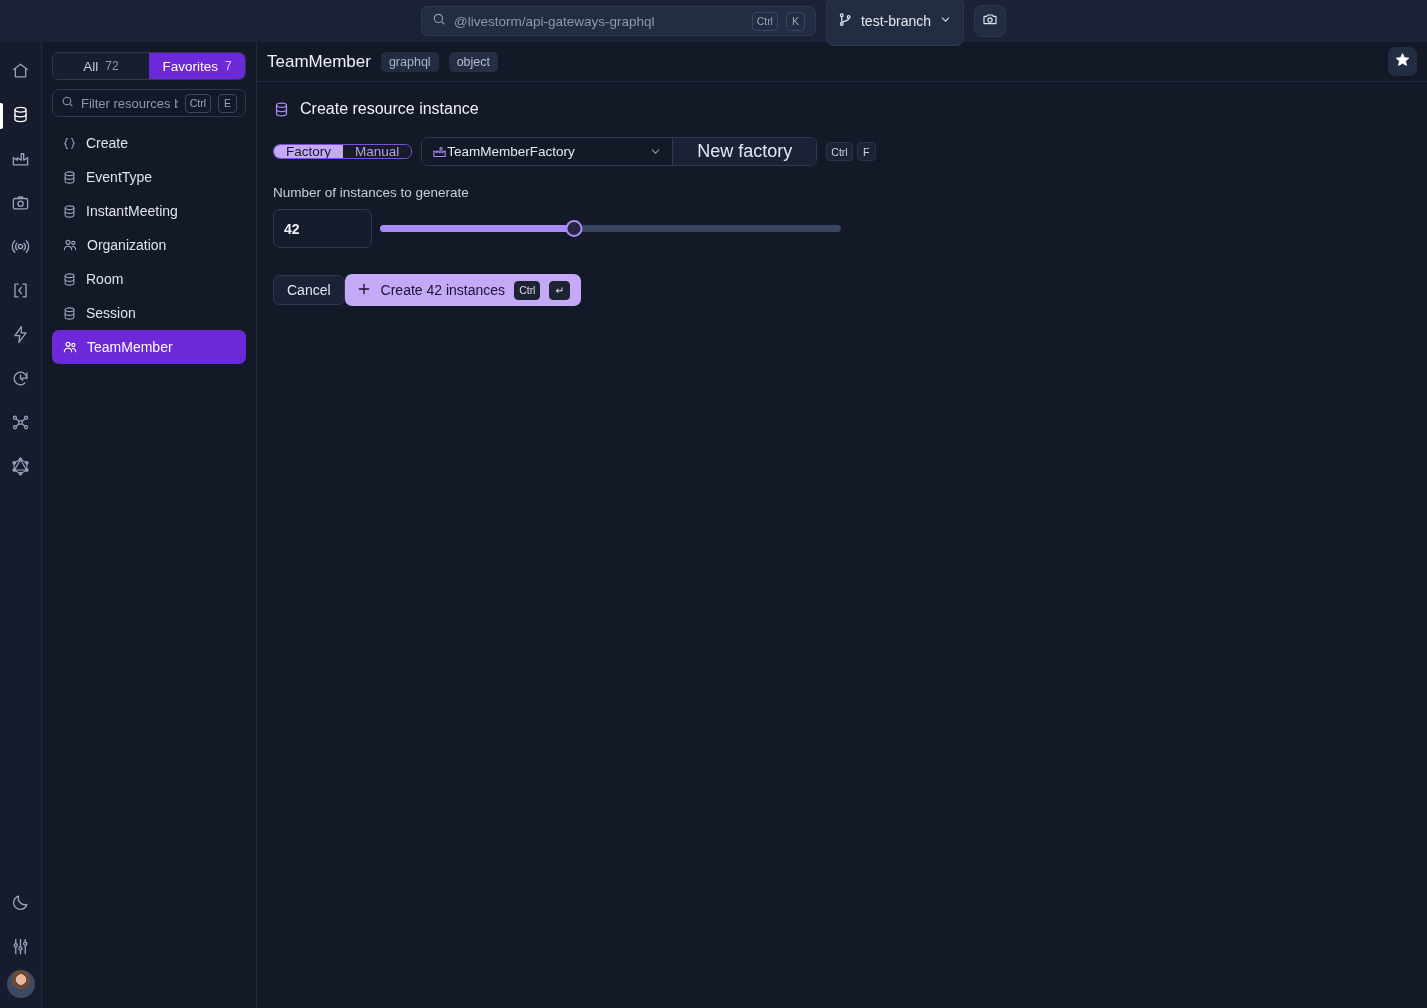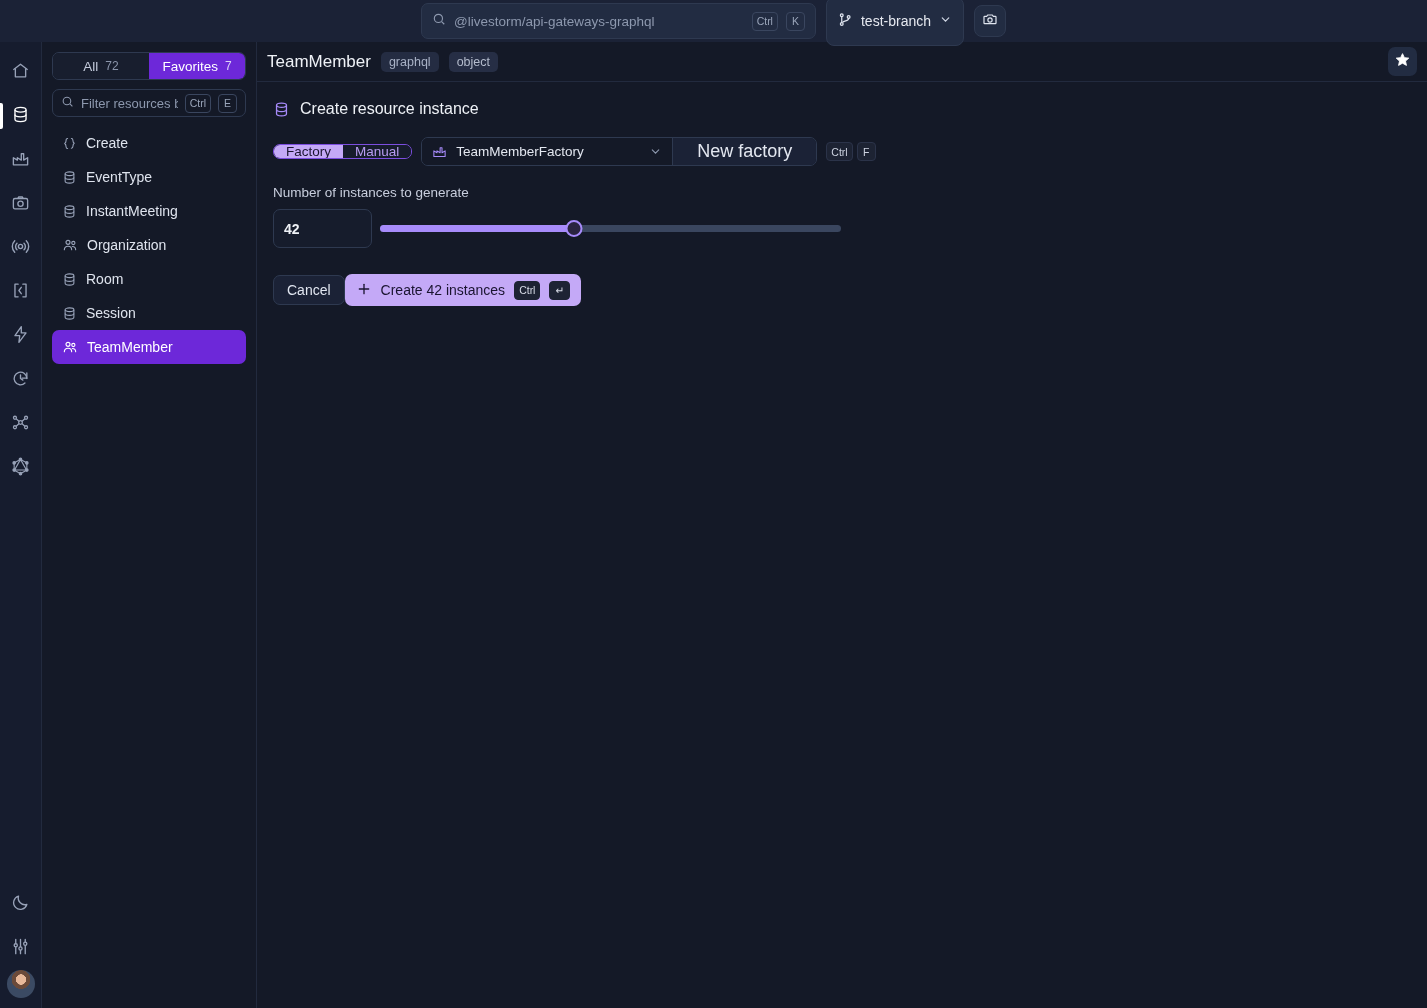--- a/index.html
+++ b/index.html
@@ -13,21 +13,21 @@
 
   
   .topbar {
     height: 42px; min-height: 42px;
     background: #1b2236;
     display: flex; align-items: center; justify-content: center;
     gap: 10px;
     position: relative;
   }
   .omnibar {
-    width: 395px; height: 36px;
+    width: 395px; height: 30px;
     background: #222c42;
     border: 1px solid #2e3950;
     border-radius: 7px;
     display: flex; align-items: center; gap: 8px;
     padding: 0 10px;
     overflow: hidden;
   }
   .omnibar .ph {
     color: #8d98ae; font-size: 13.5px; white-space: nowrap;
     flex: 1; overflow: hidden;
@@ -161,21 +161,21 @@
     padding: 0 12px; font-size: 13.5px; cursor: pointer;
   }
   .toggle-opt.on { background: #c4a9f7; color: #1a1430; }
   .toggle-opt.off { background: #161c2c; color: #b79cf0; }
 
   .combo {
     display: flex; height: 29px; border: 1px solid #2e3950;
     border-radius: 7px; overflow: hidden;
   }
   .combo-select {
-    width: 250px; display: flex; align-items: center; gap: 9px;
+    width: 250px; display: flex; align-items: center; 
     padding: 0 10px; background: #141927; cursor: pointer;
     color: #e3e7f0; font-size: 13.5px;
   }
   .combo-select .fic { color: #a78bfa; display: flex; }
   .combo-select .lbl { flex: 1; }
   .combo-select .chev { color: #8d98ae; display: flex; }
   .combo-btn {
     display: flex; align-items: center; padding: 0 24px;
     background: #1b2236; border-left: 1px solid #2e3950;
     color: #e3e7f0; font-size: 18px; cursor: pointer;

